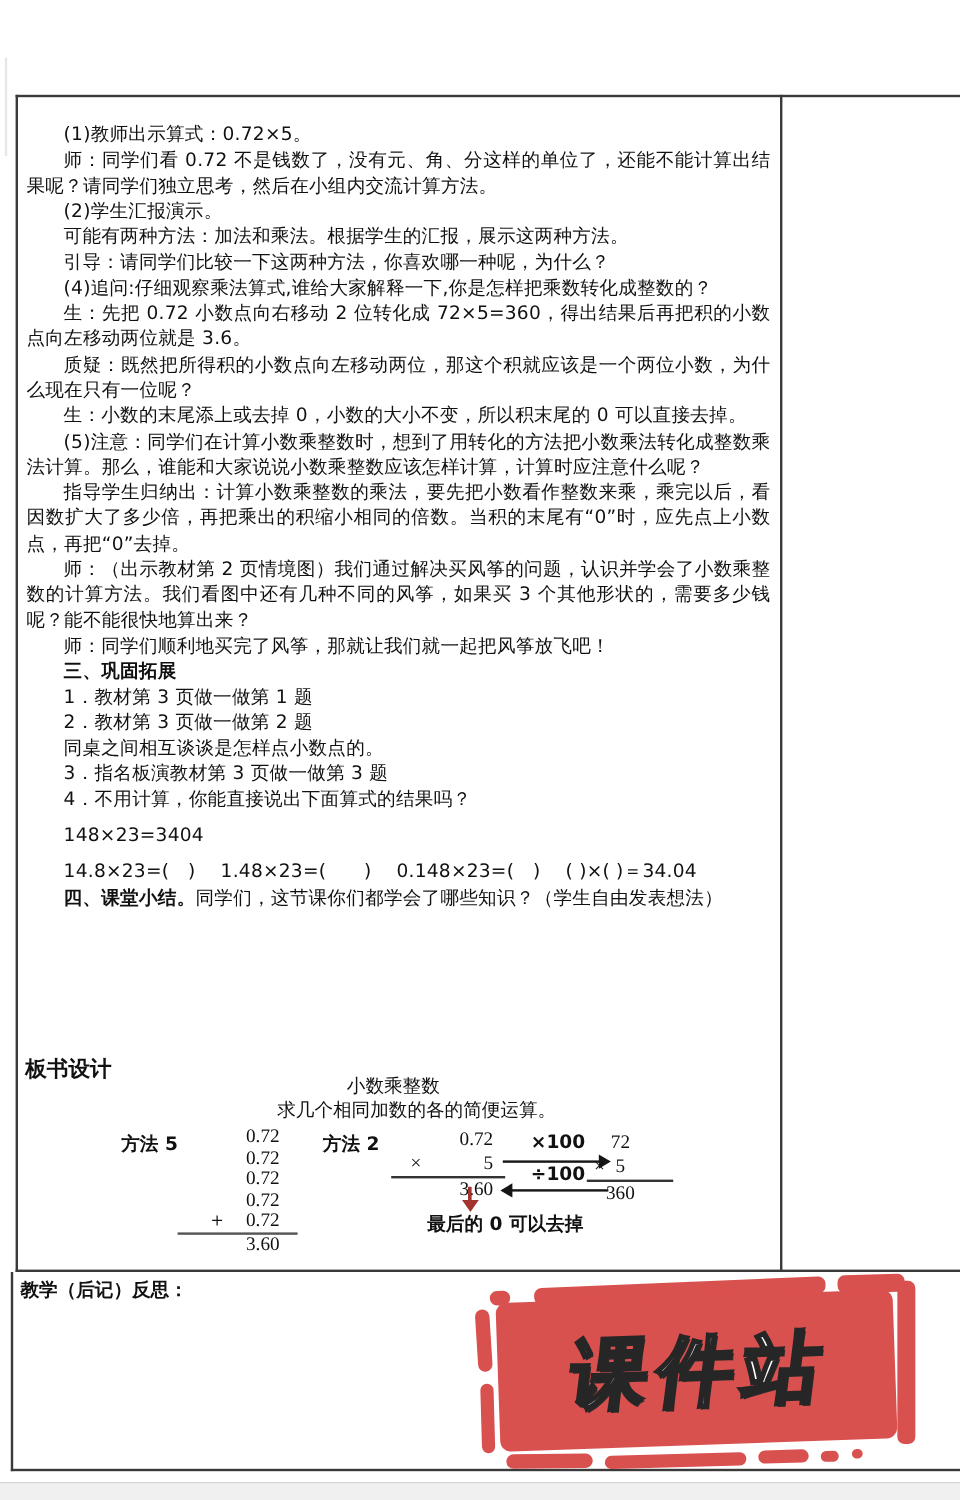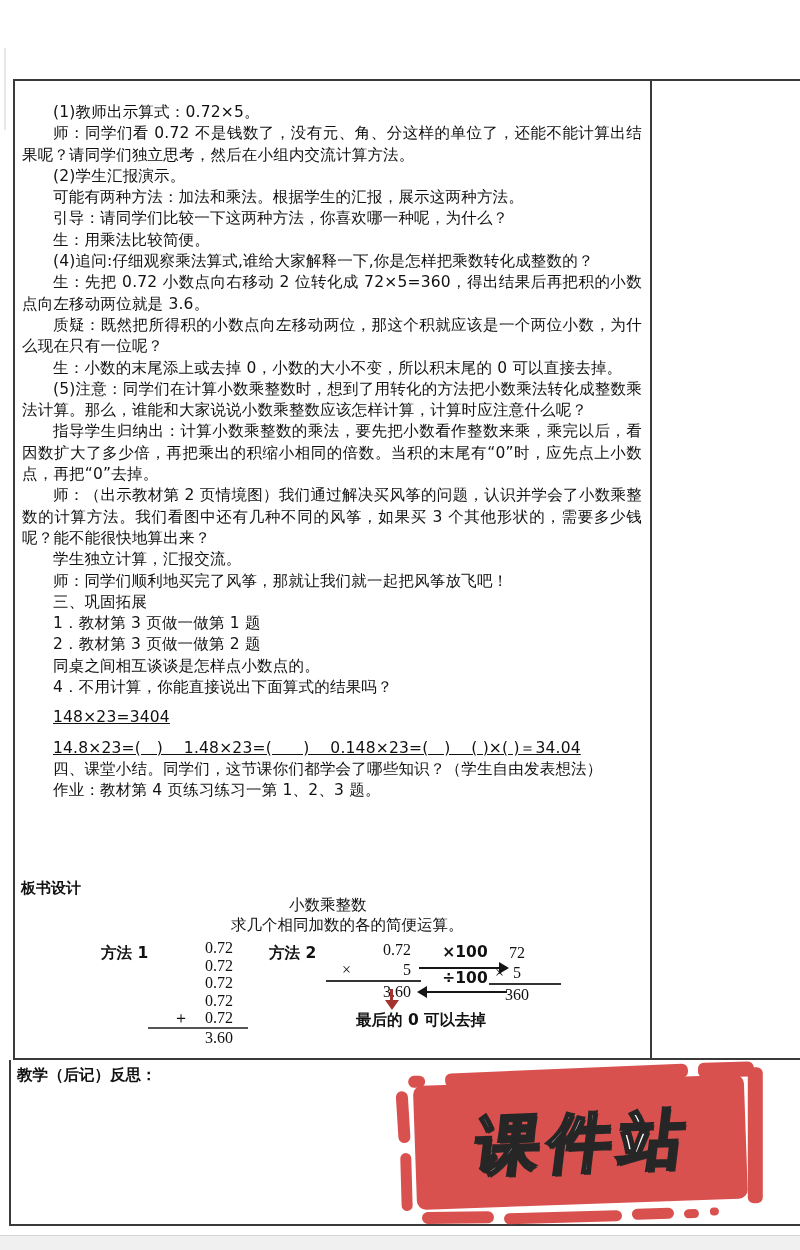--- a/index.html
+++ b/index.html
@@ -27,27 +27,27 @@
 
   
   .cell{
     position:absolute;left:1px;top:19px;width:632px;height:1194px;
     padding:2px 6px;box-sizing:border-box;
   }
   .cell p{
     margin:0;font-size:15.5px;line-height:21.3px;text-indent:2em;
     text-align:justify;letter-spacing:0.2px;
   }
-  .cell p.gap{margin-top:9px;text-decoration:underline;}
-  .bp{font-weight:normal;}
+  .cell p.gap{margin-top:9px;}
+  .bp{font-weight:bold;}
 
   
   .board{position:absolute;left:6px;top:796px;width:620px;height:182px;font-size:15.5px;}
   .board .abs{position:absolute;white-space:nowrap;}
-  .b-label{left:0;top:2px;font-weight:bold;font-size:15px;}
+  .b-label{left:0;top:2px;font-weight:bold;font-size:18px;}
   .b-title{left:268px;top:18px;}
   .b-subtitle{left:210px;top:38px;}
   .m-label{font-weight:bold;}
   .serifnum{font-family:"Liberation Serif",serif;font-weight:normal;font-size:16px;}
 
   .m1{position:absolute;left:127px;top:62px;width:100px;}
   .m1 .r{text-align:right;padding-right:15px;height:17.5px;line-height:17.5px;}
   .m1 .plus{position:relative;border-bottom:2px solid #555;box-sizing:content-box;}
   .m1 .plus .sign{position:absolute;left:25px;top:0;}
 
@@ -111,47 +111,45 @@
 
 <div class="page-edge"></div>
 
 <div class="row1">
   <div class="cell">
     <p><span class="bp"></span><span>(1)教师出示算式：0.72×5。</span></p>
     <p><span class="bp"></span><span>师：同学们看 0.72 不是钱数了，没有元、角、分这样的单位了，还能不能计算出结果呢？请同学们独立思考，然后在小组内交流计算方法。</span></p>
     <p><span class="bp"></span><span>(2)学生汇报演示。</span></p>
     <p><span class="bp"></span><span>可能有两种方法：加法和乘法。根据学生的汇报，展示这两种方法。</span></p>
     <p><span class="bp"></span><span>引导：请同学们比较一下这两种方法，你喜欢哪一种呢，为什么？</span></p>
-    <p><span class="bp"></span><span>生：用乘法比较简便。</span></p>
     <p><span class="bp"></span><span>(4)追问:仔细观察乘法算式,谁给大家解释一下,你是怎样把乘数转化成整数的？</span></p>
     <p><span class="bp"></span><span>生：先把 0.72 小数点向右移动 2 位转化成 72×5=360，得出结果后再把积的小数点向左移动两位就是 3.6。</span></p>
     <p><span class="bp"></span><span>质疑：既然把所得积的小数点向左移动两位，那这个积就应该是一个两位小数，为什么现在只有一位呢？</span></p>
     <p><span class="bp"></span><span>生：小数的末尾添上或去掉 0，小数的大小不变，所以积末尾的 0 可以直接去掉。</span></p>
     <p><span class="bp"></span><span>(5)注意：同学们在计算小数乘整数时，想到了用转化的方法把小数乘法转化成整数乘法计算。那么，谁能和大家说说小数乘整数应该怎样计算，计算时应注意什么呢？</span></p>
     <p><span class="bp"></span><span>指导学生归纳出：计算小数乘整数的乘法，要先把小数看作整数来乘，乘完以后，看因数扩大了多少倍，再把乘出的积缩小相同的倍数。当积的末尾有“0”时，应先点上小数点，再把“0”去掉。</span></p>
     <p><span class="bp"></span><span>师：（出示教材第 2 页情境图）我们通过解决买风筝的问题，认识并学会了小数乘整数的计算方法。我们看图中还有几种不同的风筝，如果买 3 个其他形状的，需要多少钱呢？能不能很快地算出来？</span></p>
-    <p><span class="bp"></span><span>学生独立计算，汇报交流。</span></p>
     <p><span class="bp"></span><span>师：同学们顺利地买完了风筝，那就让我们就一起把风筝放飞吧！</span></p>
     <p><span class="bp">三、巩固拓展</span><span></span></p>
     <p><span class="bp"></span><span>1．教材第 3 页做一做第 1 题</span></p>
     <p><span class="bp"></span><span>2．教材第 3 页做一做第 2 题</span></p>
     <p><span class="bp"></span><span>同桌之间相互谈谈是怎样点小数点的。</span></p>
+    <p><span class="bp"></span><span>3．指名板演教材第 3 页做一做第 3 题</span></p>
     <p><span class="bp"></span><span>4．不用计算，你能直接说出下面算式的结果吗？</span></p>
     <p class="gap"><span class="bp"></span><span>148×23=3404</span></p>
     <p class="gap"><span class="bp"></span><span>14.8×23=(　)　 1.48×23=(　　)　 0.148×23=(　)　 ( )×( )＝34.04</span></p>
     <p><span class="bp">四、课堂小结。</span><span>同学们，这节课你们都学会了哪些知识？（学生自由发表想法）</span></p>
-    <p><span class="bp">作业：</span><span>教材第 4 页练习练习一第 1、2、3 题。</span></p>
   </div>
 
   <div class="board">
     <div class="abs b-label">板书设计</div>
     <div class="abs b-title">小数乘整数</div>
     <div class="abs b-subtitle">求几个相同加数的各的简便运算。</div>
 
-    <div class="abs m-label" style="left:80px;top:66px;">方法 1</div>
+    <div class="abs m-label" style="left:80px;top:66px;">方法 5</div>
     <div class="m1 serifnum">
       <div class="r">0.72</div>
       <div class="r">0.72</div>
       <div class="r">0.72</div>
       <div class="r">0.72</div>
       <div class="r plus"><span class="sign">＋</span><span>0.72</span></div>
       <div class="r">3.60</div>
     </div>
 
     <div class="abs m-label" style="left:248px;top:66px;">方法 2</div>

